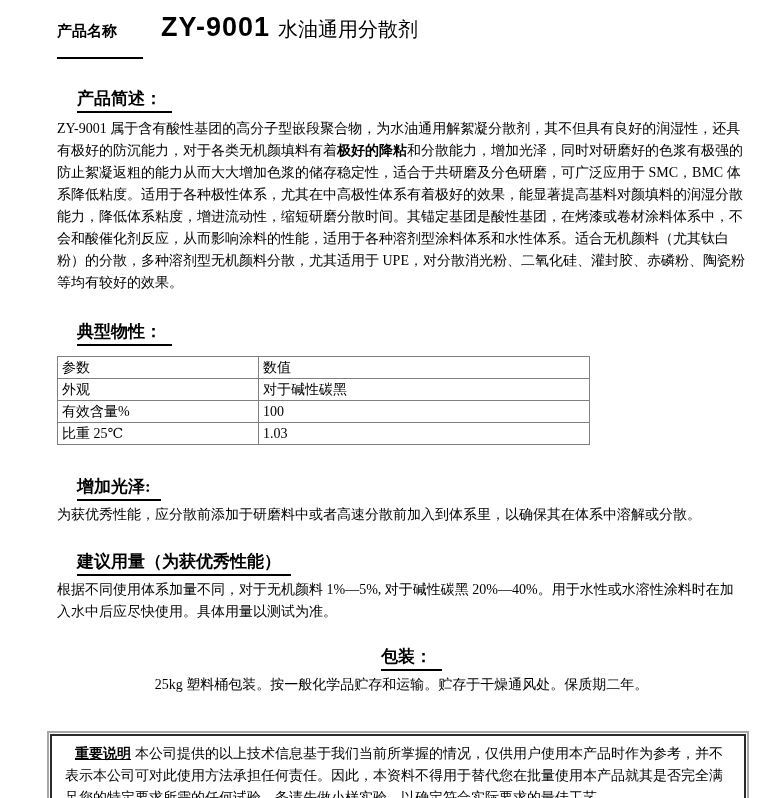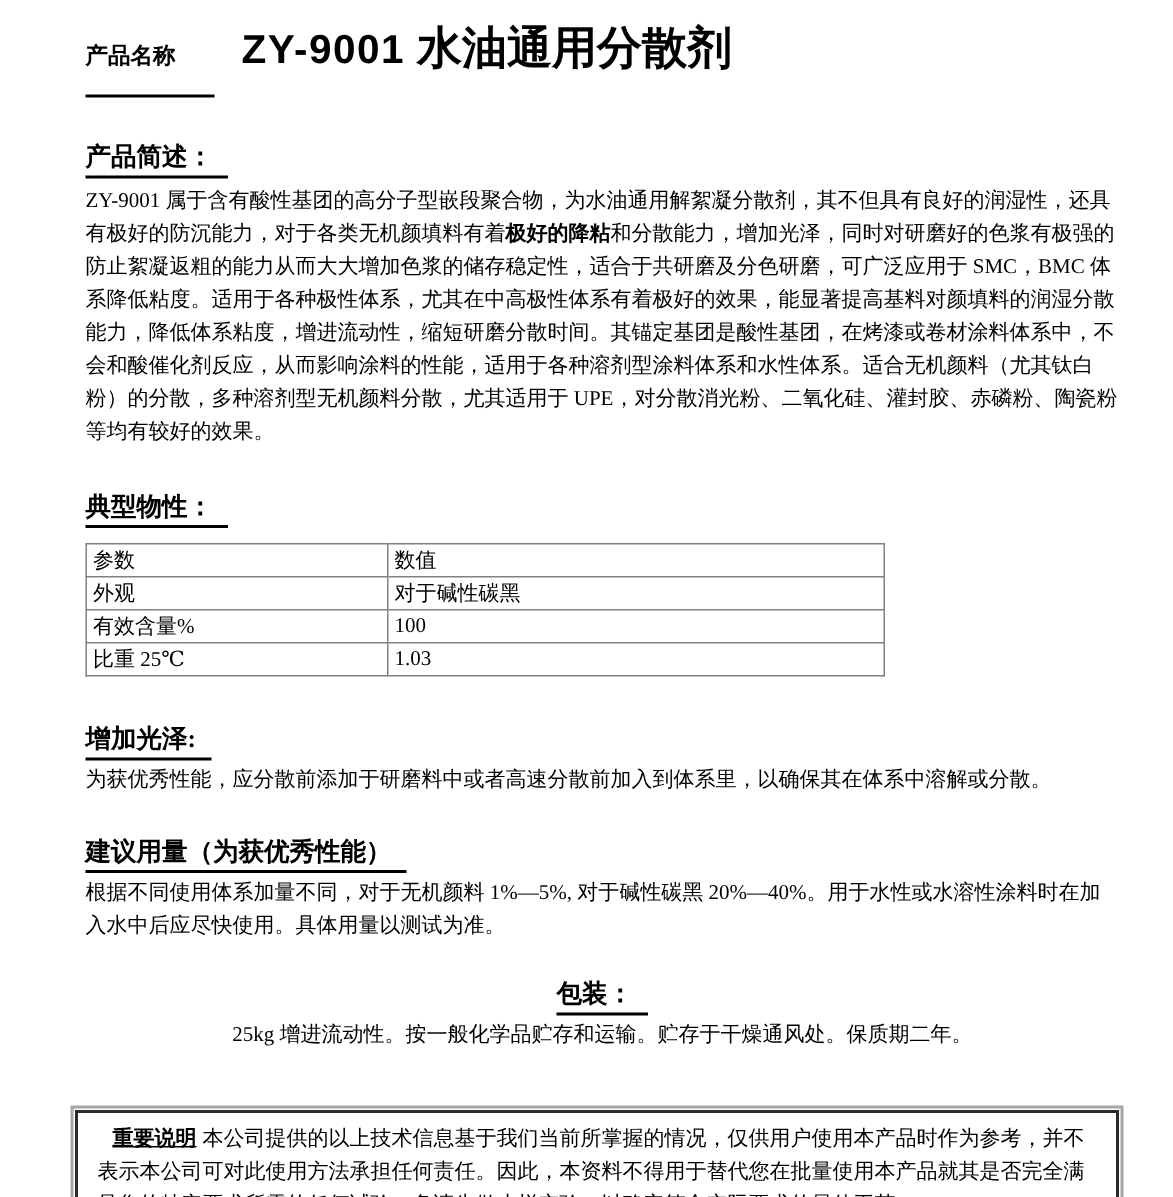--- a/index.html
+++ b/index.html
@@ -18,28 +18,29 @@
     font-size: 15px; font-weight: bold;
     border-bottom: 2px solid #000;
     padding: 0 26px 16px 0;
     white-space: nowrap;
   }
   .doc-title-en {
     font-family: "Liberation Sans", "DejaVu Sans", sans-serif;
     font-weight: bold; font-size: 27px; letter-spacing: 1px;
     margin-left: 18px; white-space: nowrap;
   }
-  .doc-title-cn { font-size: 30px; font-weight: bold; margin-left: 8px; white-space: nowrap; }
+  .doc-title-cn { font-size: 20px; font-weight: normal; margin-left: 8px; white-space: nowrap; }
 
   
   .sec-head {
     display: inline-block;
     font-size: 17px; font-weight: bold;
     border-bottom: 2px solid #000;
     padding: 0 10px 1px 0;
+    margin-left: 20px;
   }
   .sec { margin-top: 26px; }
   .sec-body { font-size: 14px; line-height: 22px; margin-top: 5px; }
   .sec-body b { font-weight: bold; }
 
   
   table.props {
     border-collapse: collapse;
     margin-top: 10px;
     width: 532px;
@@ -128,18 +129,18 @@
     <div class="sec-body">为获优秀性能，应分散前添加于研磨料中或者高速分散前加入到体系里，以确保其在体系中溶解或分散。</div>
   </div>
 
   <div class="sec dosage">
     <span class="sec-head">建议用量（为获优秀性能）</span>
     <div class="sec-body">根据不同使用体系加量不同，对于无机颜料 1%—5%, 对于碱性碳黑 20%—40%。用于水性或水溶性涂料时在加入水中后应尽快使用。具体用量以测试为准。</div>
   </div>
 
   <div class="sec packaging">
     <span class="sec-head">包装：</span>
-    <div class="sec-body">25kg 增进流动性。按一般化学品贮存和运输。贮存于干燥通风处。保质期二年。</div>
+    <div class="sec-body">25kg 塑料桶包装。按一般化学品贮存和运输。贮存于干燥通风处。保质期二年。</div>
   </div>
 
   <div class="notice"><span class="notice-indent"></span><span class="notice-label">重要说明</span><span>本公司提供的以上技术信息基于我们当前所掌握的情况，仅供用户使用本产品时作为参考，并不表示本公司可对此使用方法承担任何责任。因此，本资料不得用于替代您在批量使用本产品就其是否完全满足您的特定要求所需的任何试验，务请先做小样实验，以确定符合实际要求的最佳工艺。</span></div>
 
 </div>
 
 </body></html>

